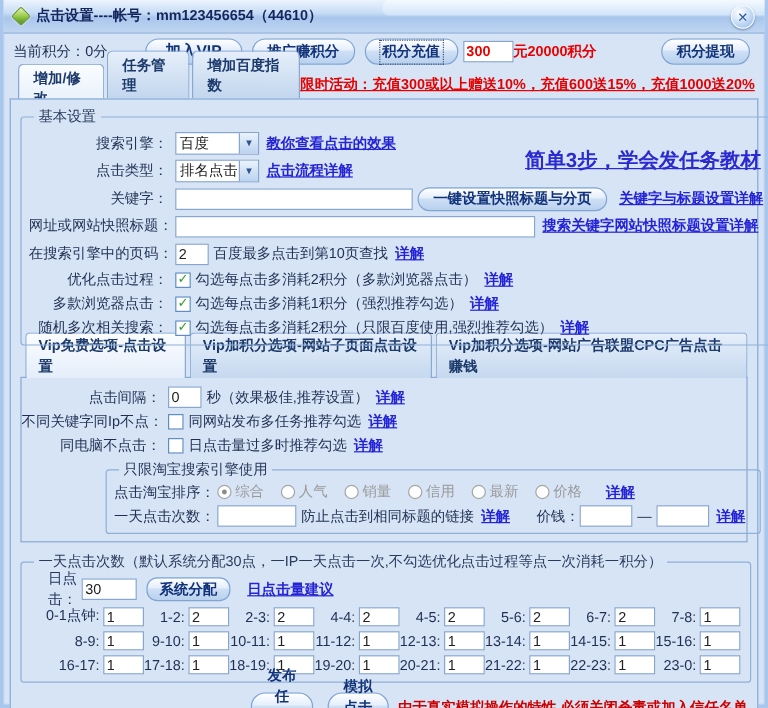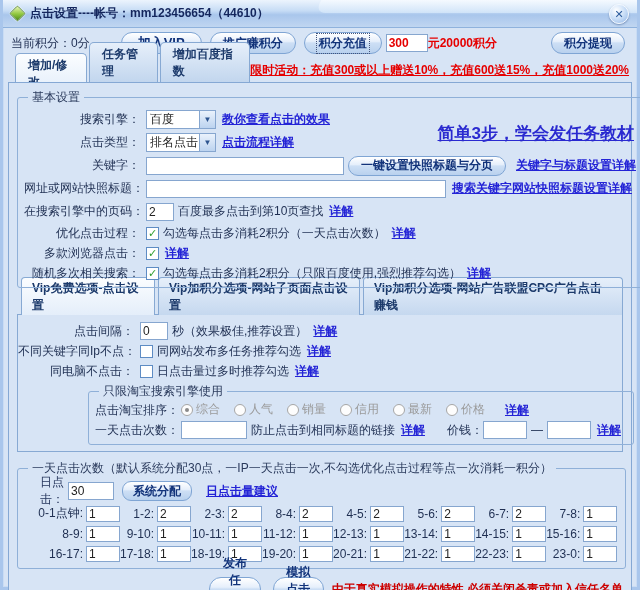--- a/index.html
+++ b/index.html
@@ -242,27 +242,28 @@
       <div class="row">
         <span class="lbl">在搜索引擎中的页码：</span>
         <input class="txt pginput" value="2" style="">
         <span class="note">百度最多点击到第10页查找</span>
         <span class="lnk">详解</span>
       </div>
 
       <div class="row tight">
         <span class="lbl">优化点击过程：</span>
         <span class="cb checked"></span>
-        <span class="note">勾选每点击多消耗2积分（一天点击次数）</span>
+        <span class="note">勾选每点击多消耗2积分（多款浏览器点击）</span>
         <span class="lnk">详解</span>
       </div>
 
       <div class="row tight">
         <span class="lbl">多款浏览器点击：</span>
         <span class="cb checked"></span>
+        <span class="note">勾选每点击多消耗1积分（强烈推荐勾选）</span>
         <span class="lnk">详解</span>
       </div>
 
       <div class="row tight">
         <span class="lbl">随机多次相关搜索：</span>
         <span class="cb checked"></span>
         <span class="note">勾选每点击多消耗2积分（只限百度使用,强烈推荐勾选）</span>
         <span class="lnk">详解</span>
       </div>
     </fieldset>
@@ -349,21 +350,21 @@
           </div>
           <div class="hcell">
             <span class="hlab">1-2:</span>
             <input class="txt hinp" value="2" style="">
           </div>
           <div class="hcell">
             <span class="hlab">2-3:</span>
             <input class="txt hinp" value="2" style="">
           </div>
           <div class="hcell">
-            <span class="hlab">8-4:</span>
+            <span class="hlab">4-4:</span>
             <input class="txt hinp" value="2" style="">
           </div>
           <div class="hcell">
             <span class="hlab">4-5:</span>
             <input class="txt hinp" value="2" style="">
           </div>
           <div class="hcell">
             <span class="hlab">5-6:</span>
             <input class="txt hinp" value="2" style="">
           </div>

